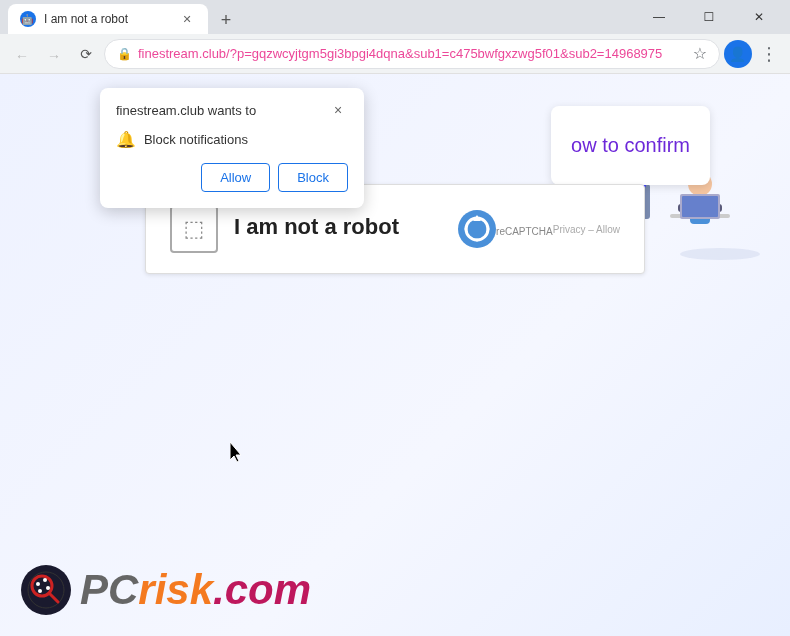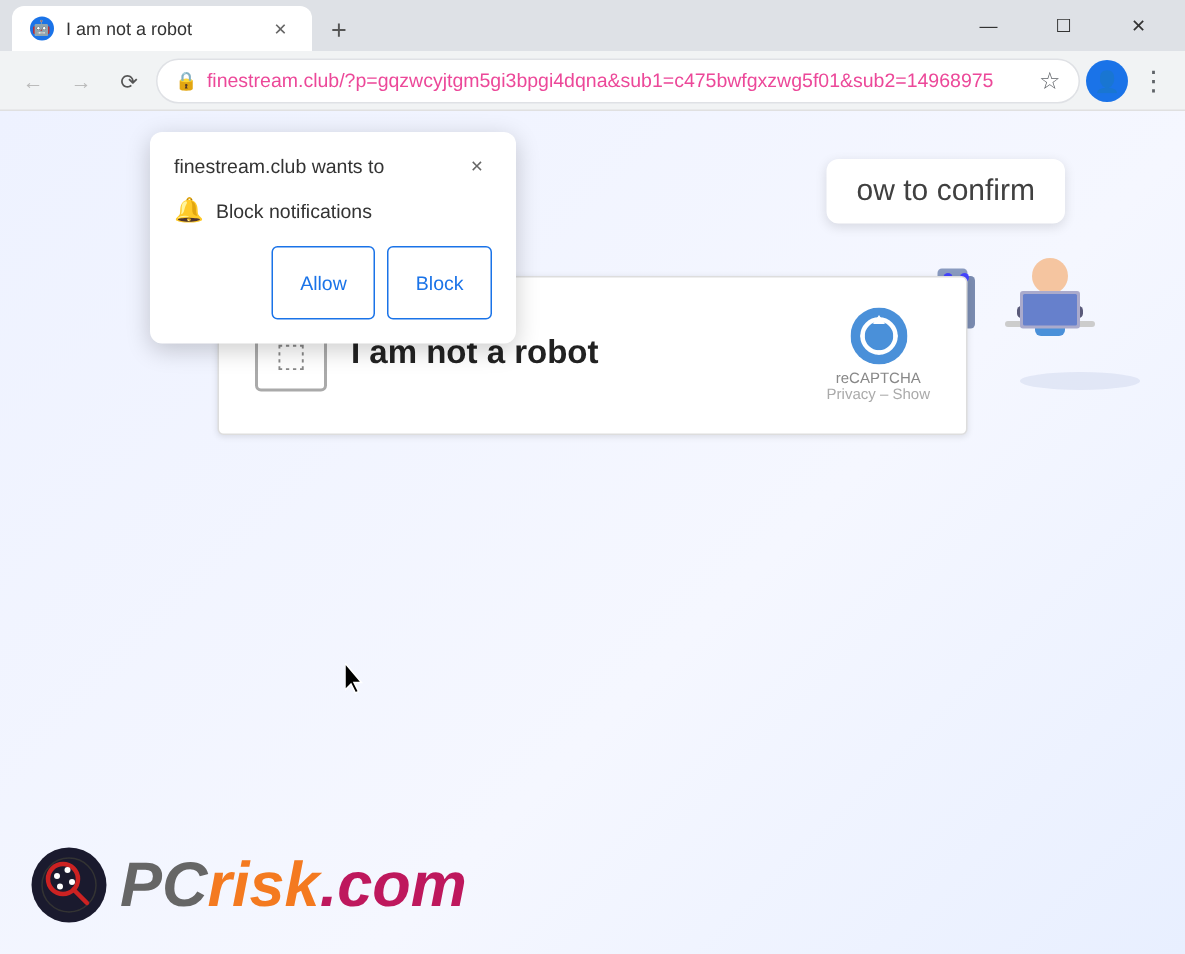--- a/index.html
+++ b/index.html
@@ -124,21 +124,21 @@
       background: #f5f7ff;
       position: relative;
       overflow: hidden;
     }
 
     
     .notification-popup {
       position: absolute;
       top: 14px;
       left: 100px;
-      width: 244px;
+      width: 264px;
       background: white;
       border-radius: 8px;
       box-shadow: 0 4px 16px rgba(0,0,0,0.2);
       padding: 12px 16px 16px;
       z-index: 100;
     }
     .popup-header {
       display: flex;
       justify-content: space-between;
       align-items: center;
@@ -172,21 +172,21 @@
       padding: 6px 18px;
       background: transparent;
       border: 1px solid #1a73e8;
       border-radius: 4px;
       color: #1a73e8;
       font-size: 13px;
       cursor: pointer;
       font-weight: 500;
     }
     .btn-block {
-      padding: 16px 18px;
+      padding: 6px 18px;
       background: transparent;
       border: 1px solid #1a73e8;
       border-radius: 4px;
       color: #1a73e8;
       font-size: 13px;
       cursor: pointer;
       font-weight: 500;
     }
 
     
@@ -226,21 +226,21 @@
     }
     .robot-subtitle {
       font-size: 14px;
       color: #444;
     }
     .robot-subtitle .allow-word {
       font-weight: bold;
     }
     .recaptcha-badge {
       display: flex;
-      flex-direction: column;
+      flex-direction: row;
       align-items: center;
       flex-shrink: 0;
     }
     .recaptcha-text {
       font-size: 10px;
       color: #888;
       margin-top: 4px;
     }
     .recaptcha-links {
       font-size: 10px;
@@ -314,21 +314,21 @@
       <circle cx="73" cy="111" r="3" fill="#44f"></circle>
 
       <rect x="40" y="130" width="8" height="20" rx="3" fill="#7a8bb0"></rect>
       <rect x="35" y="148" width="18" height="14" rx="2" fill="#c0432a"></rect>
 
       <rect x="56" y="145" width="8" height="20" rx="3" fill="#5a6a90"></rect>
       <rect x="66" y="145" width="8" height="20" rx="3" fill="#5a6a90"></rect>
     </svg>
   </div>
 
-  <div style="position:absolute;top:32px;right:80px;background:white;padding:10px 20px;border-radius:8px;box-shadow:0 2px 8px rgba(0,0,0,0.12);font-size:20px;color:#404040;font-weight:500;white-space:nowrap;">
+  <div style="position:absolute;top:32px;right:80px;background:white;padding:28px 20px;border-radius:8px;box-shadow:0 2px 8px rgba(0,0,0,0.12);font-size:20px;color:#6d28d9;font-weight:500;white-space:nowrap;">
     <span>ow to confirm</span>
   </div>
 
   <div class="notification-popup">
     <div class="popup-header">
       <span class="popup-site-name">finestream.club wants to</span>
       <div class="popup-close-btn">×</div>
     </div>
     <div class="popup-row">
       <span class="bell-icon">🔔</span>
@@ -351,21 +351,21 @@
 
       <svg width="38" height="38" viewBox="0 0 38 38">
         <circle cx="19" cy="19" r="19" fill="#4a90d9"></circle>
         <path d="M19 8 A11 11 0 0 1 30 19" stroke="white" stroke-width="3" fill="none" stroke-linecap="round"></path>
         <path d="M30 19 A11 11 0 0 1 19 30" stroke="white" stroke-width="3" fill="none" stroke-linecap="round"></path>
         <path d="M19 30 A11 11 0 0 1 8 19" stroke="white" stroke-width="3" fill="none" stroke-linecap="round"></path>
         <path d="M8 19 A11 11 0 0 1 19 8" stroke="white" stroke-width="3" fill="none" stroke-linecap="round"></path>
         <polygon points="19,5 23,11 15,11" fill="white"></polygon>
       </svg>
       <div class="recaptcha-text">reCAPTCHA</div>
-      <div class="recaptcha-links">Privacy – Show</div>
+      <div class="recaptcha-links">Privacy – Allow</div>
     </div>
   </div>
 
   <div class="pcrisk-watermark">
 
     <svg width="52" height="52" viewBox="0 0 52 52">
       <circle cx="26" cy="26" r="25" fill="#1a1a2e"></circle>
       <circle cx="26" cy="26" r="18" fill="#1a1a2e" stroke="#333" stroke-width="1"></circle>
 
       <circle cx="22" cy="22" r="10" fill="none" stroke="#cc2222" stroke-width="3"></circle>

